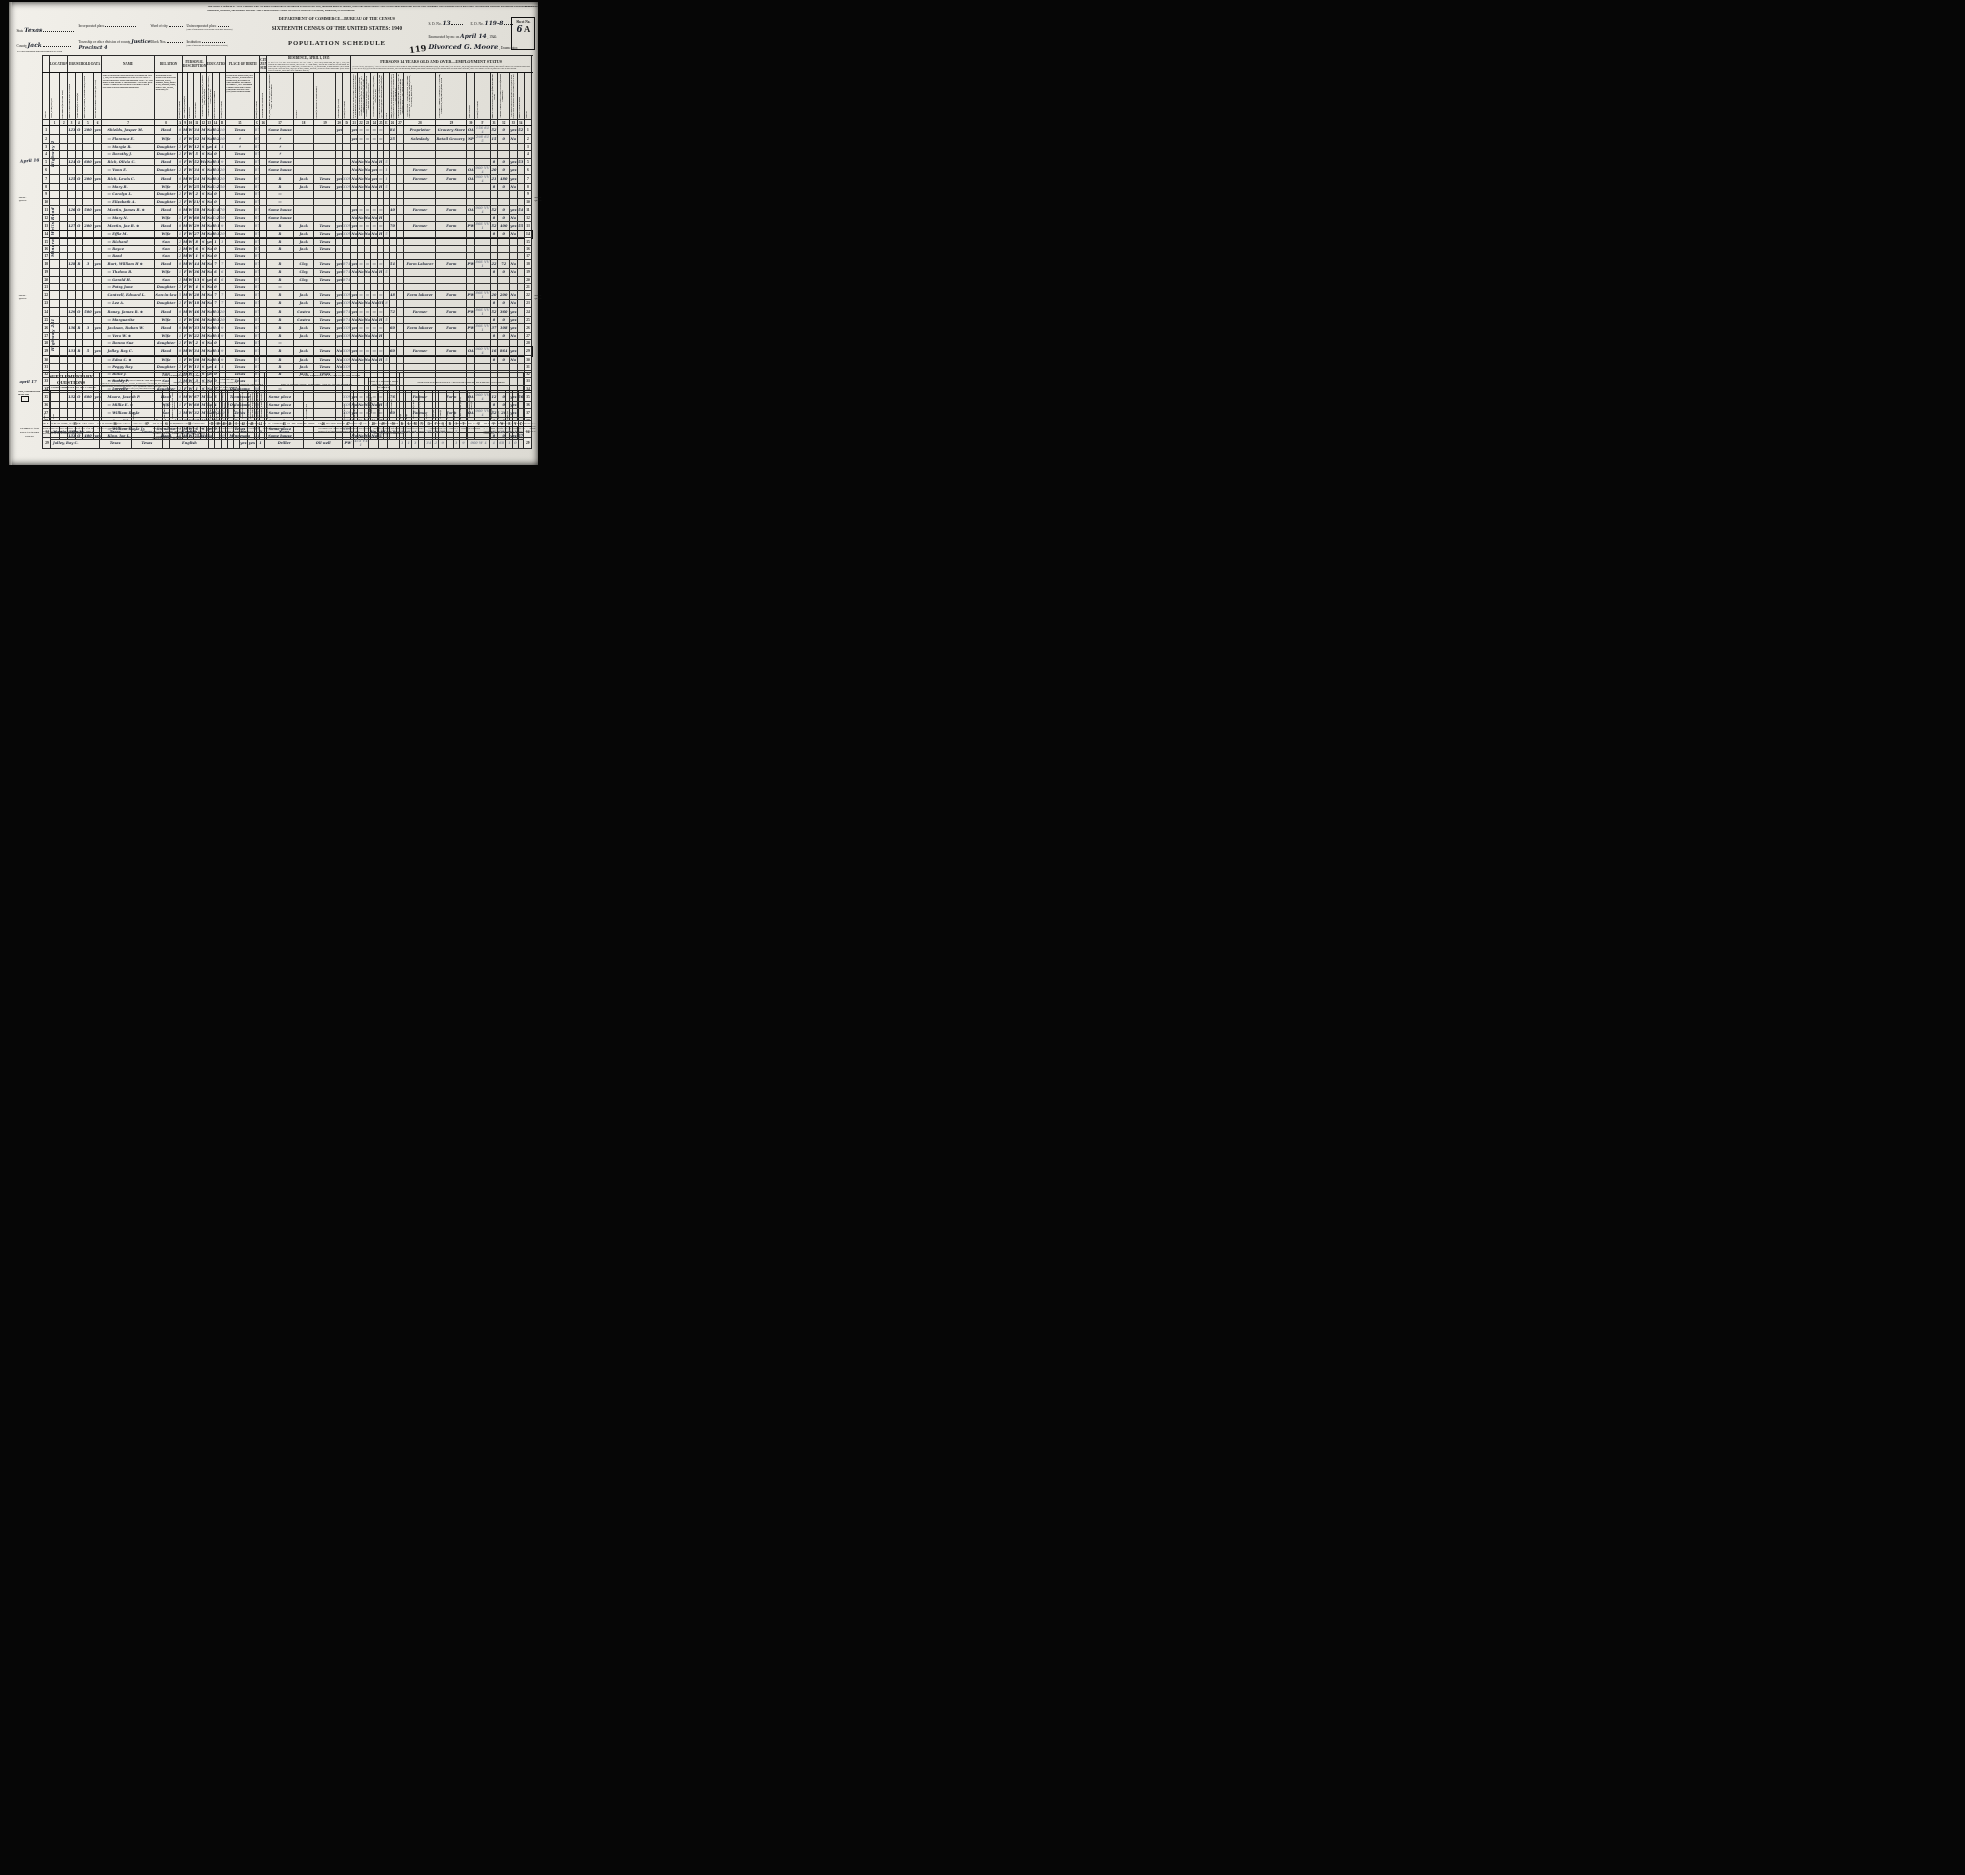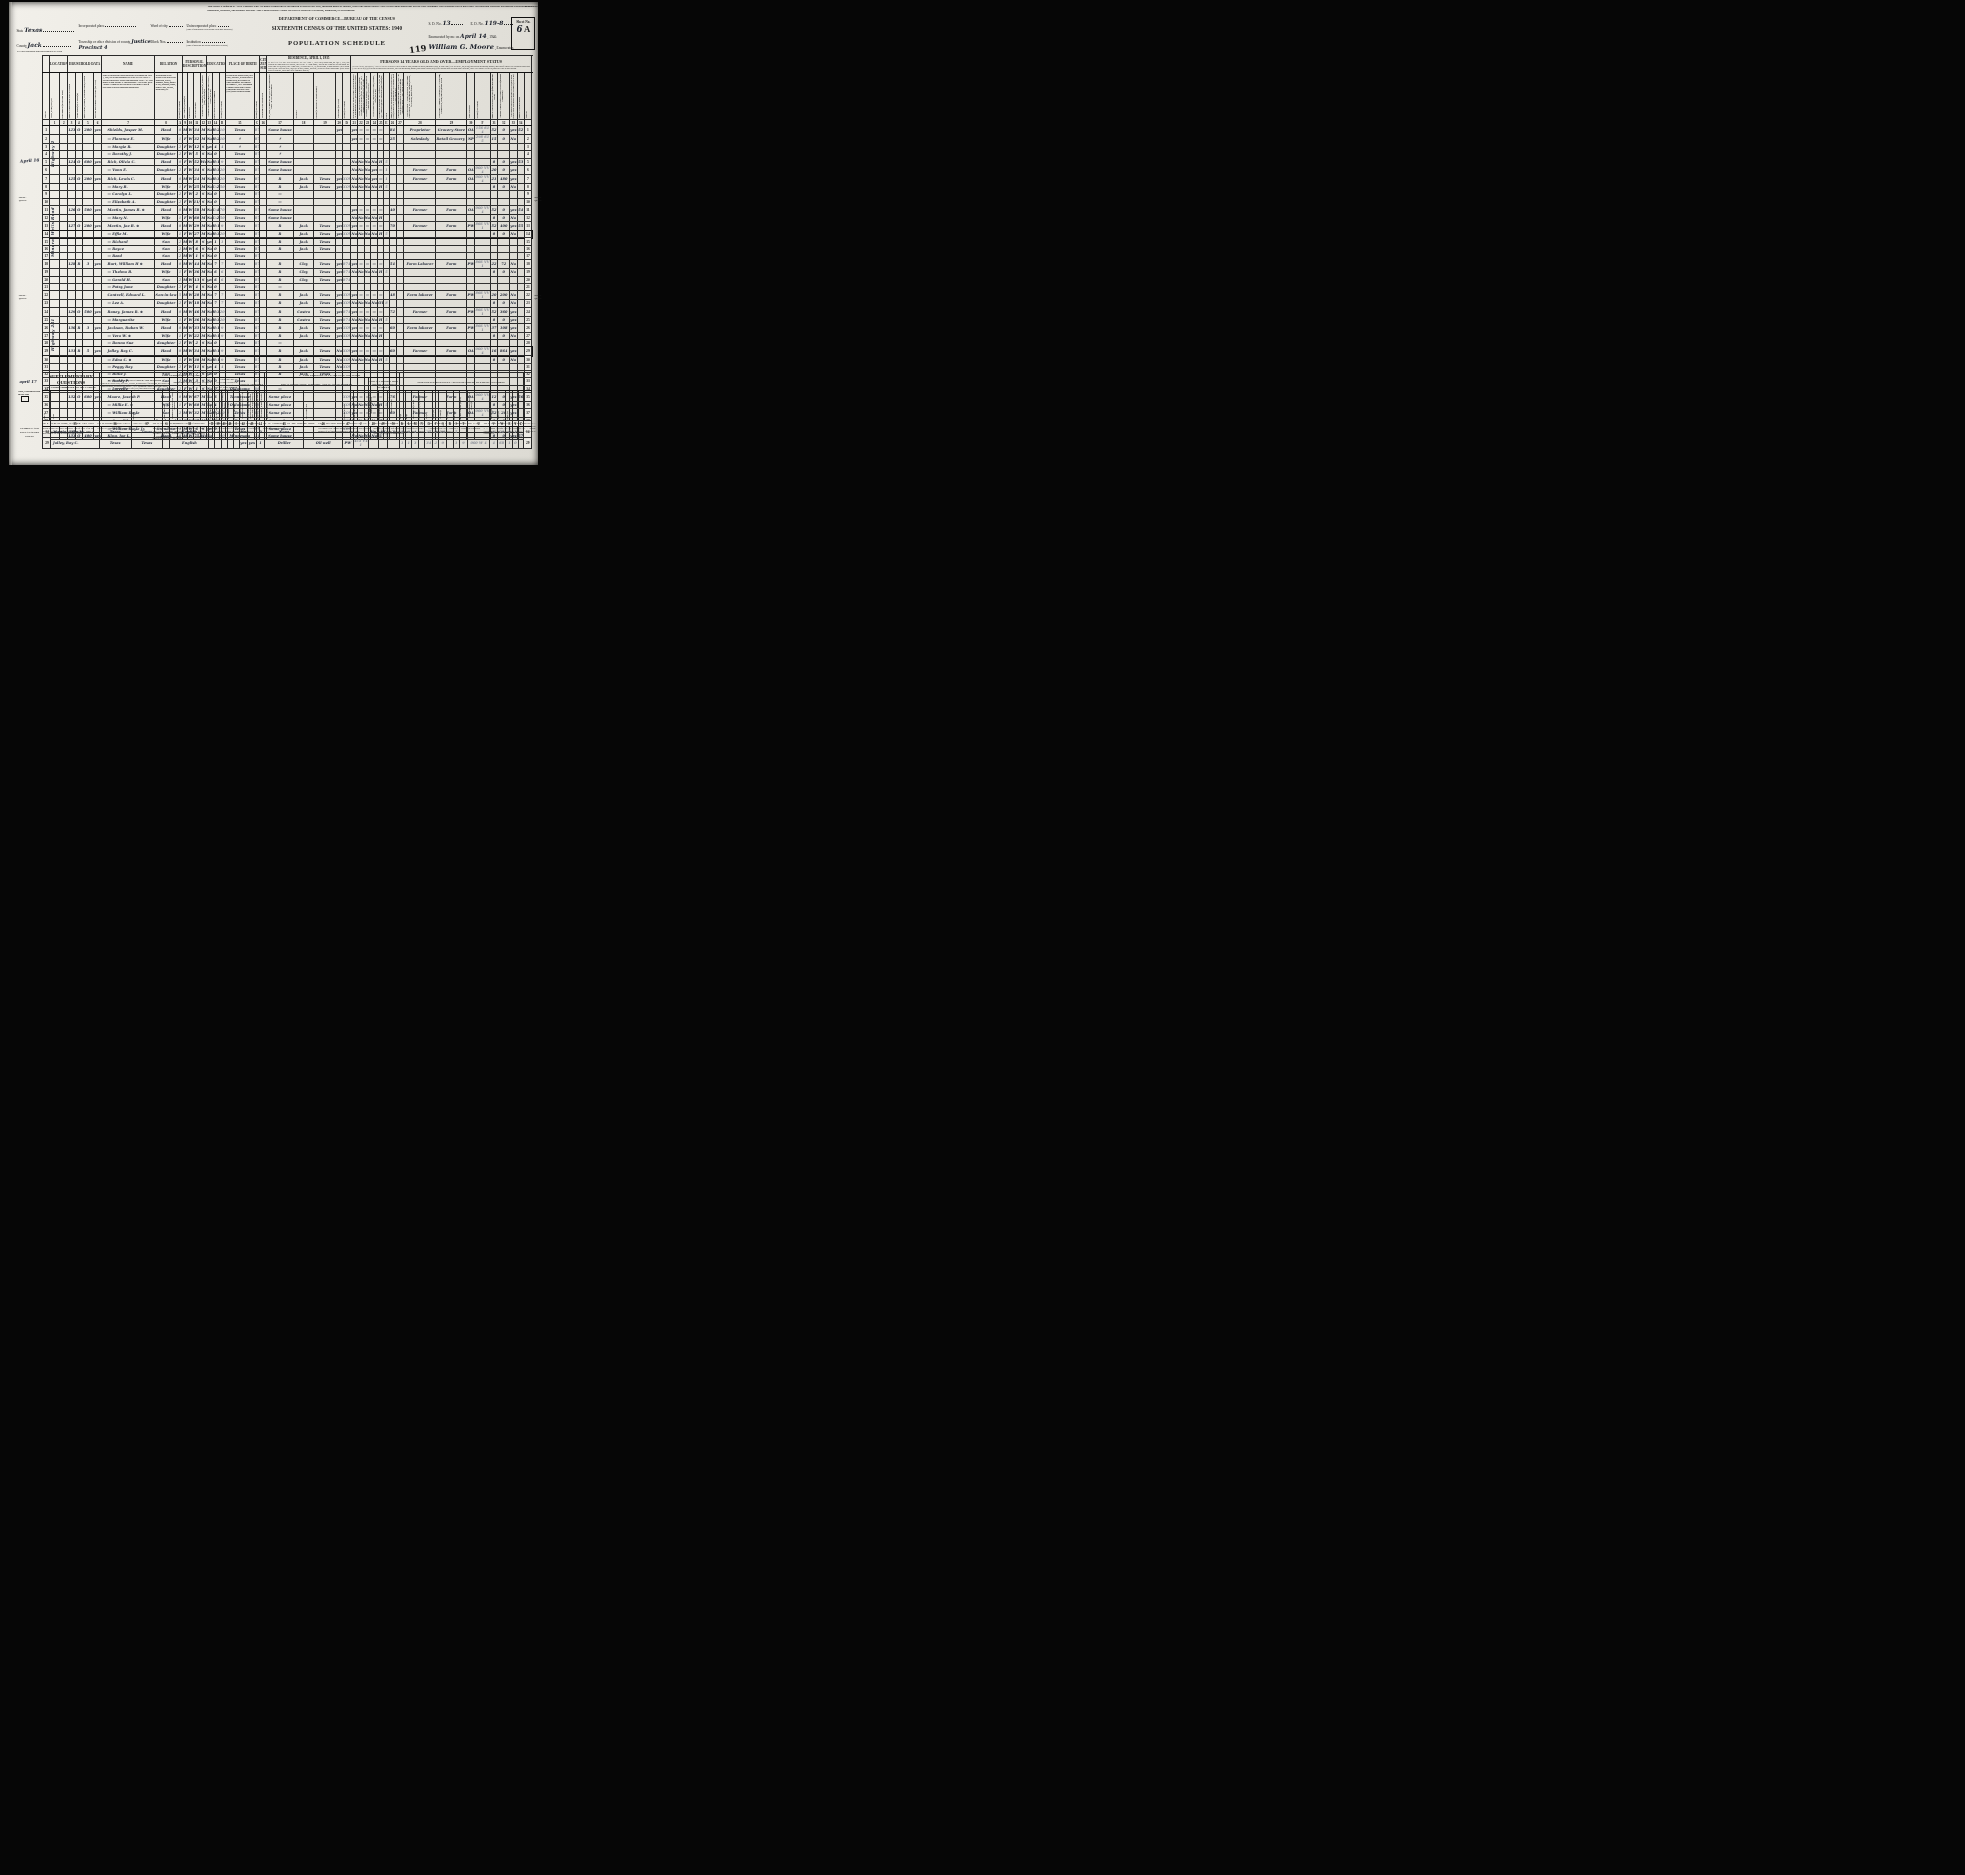--- a/index.html
+++ b/index.html
@@ -121,21 +121,21 @@
         <span>E. D. No.</span>
         <span class="fval">119-8</span>
         <span class="rule" style="width:8.6px;"></span>
       </div>
       <div class="fld" style="left:412px;top:16.5px;">
         <span>Enumerated by me on</span>
         <span class="fval">April 14</span>
         <span>, 1940.</span>
       </div>
       <div class="fld" style="left:412px;top:27.5px;">
-        <span class="fval" style="font-size:6.7px;">William G. Moore</span>
+        <span class="fval" style="font-size:6.7px;">Divorced G. Moore</span>
         <span>, Enumerator.</span>
       </div>
       <div class="sheetbox" style="left:495px;top:1.6px;width:22px;height:31px;">
         <div style="font-size:3.5px;font-weight:bold;margin-top:1.6px;">Sheet No.</div>
         <span class="fval" style="font-size:8.6px;">6</span>
         <span style="font-size:8.6px;font-weight:bold;">A</span>
       </div>
     </div>
 
     <div class="marginnote hwnote" style="left:11px;top:157px;font-size:4.3px;transform:rotate(-4deg);">April 16</div>

